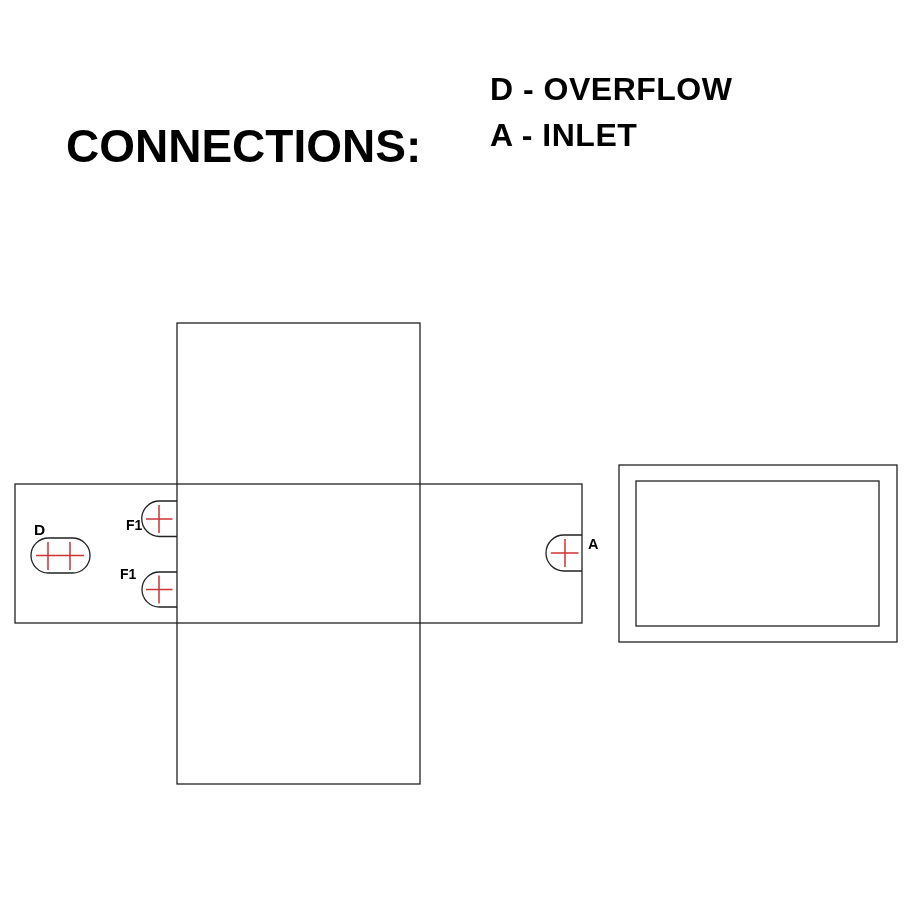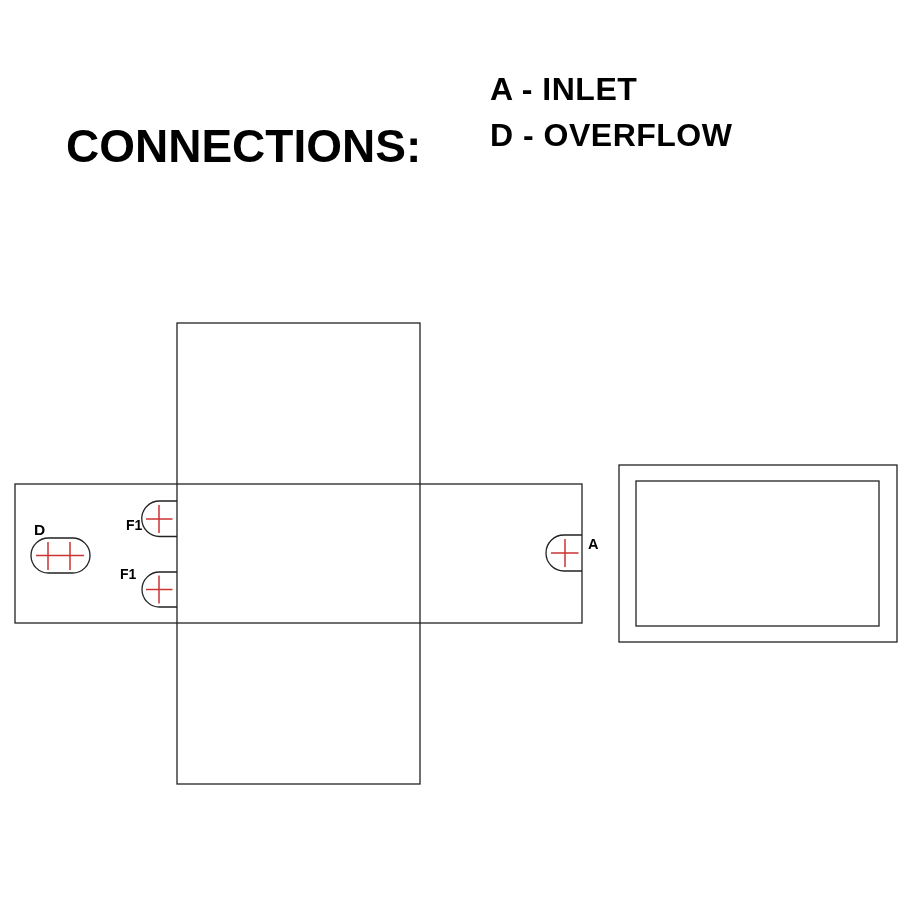--- a/index.html
+++ b/index.html
@@ -64,22 +64,22 @@
   }
 </style>
 </head>
 <body>
 
 <div class="page">
 
   <h1 class="title">CONNECTIONS:</h1>
 
   <div class="legend">
+    <div class="legend-line">D - OVERFLOW</div>
     <div class="legend-line">A - INLET</div>
-    <div class="legend-line">D - OVERFLOW</div>
   </div>
 
   <svg class="drawing" width="920" height="920" viewBox="0 0 920 920">
 
     <rect class="outline" x="177" y="323" width="243" height="461"></rect>
 
     <rect class="outline" x="15" y="484" width="567" height="139"></rect>
 
     <rect class="outline" x="619" y="465" width="278" height="177"></rect>
 

